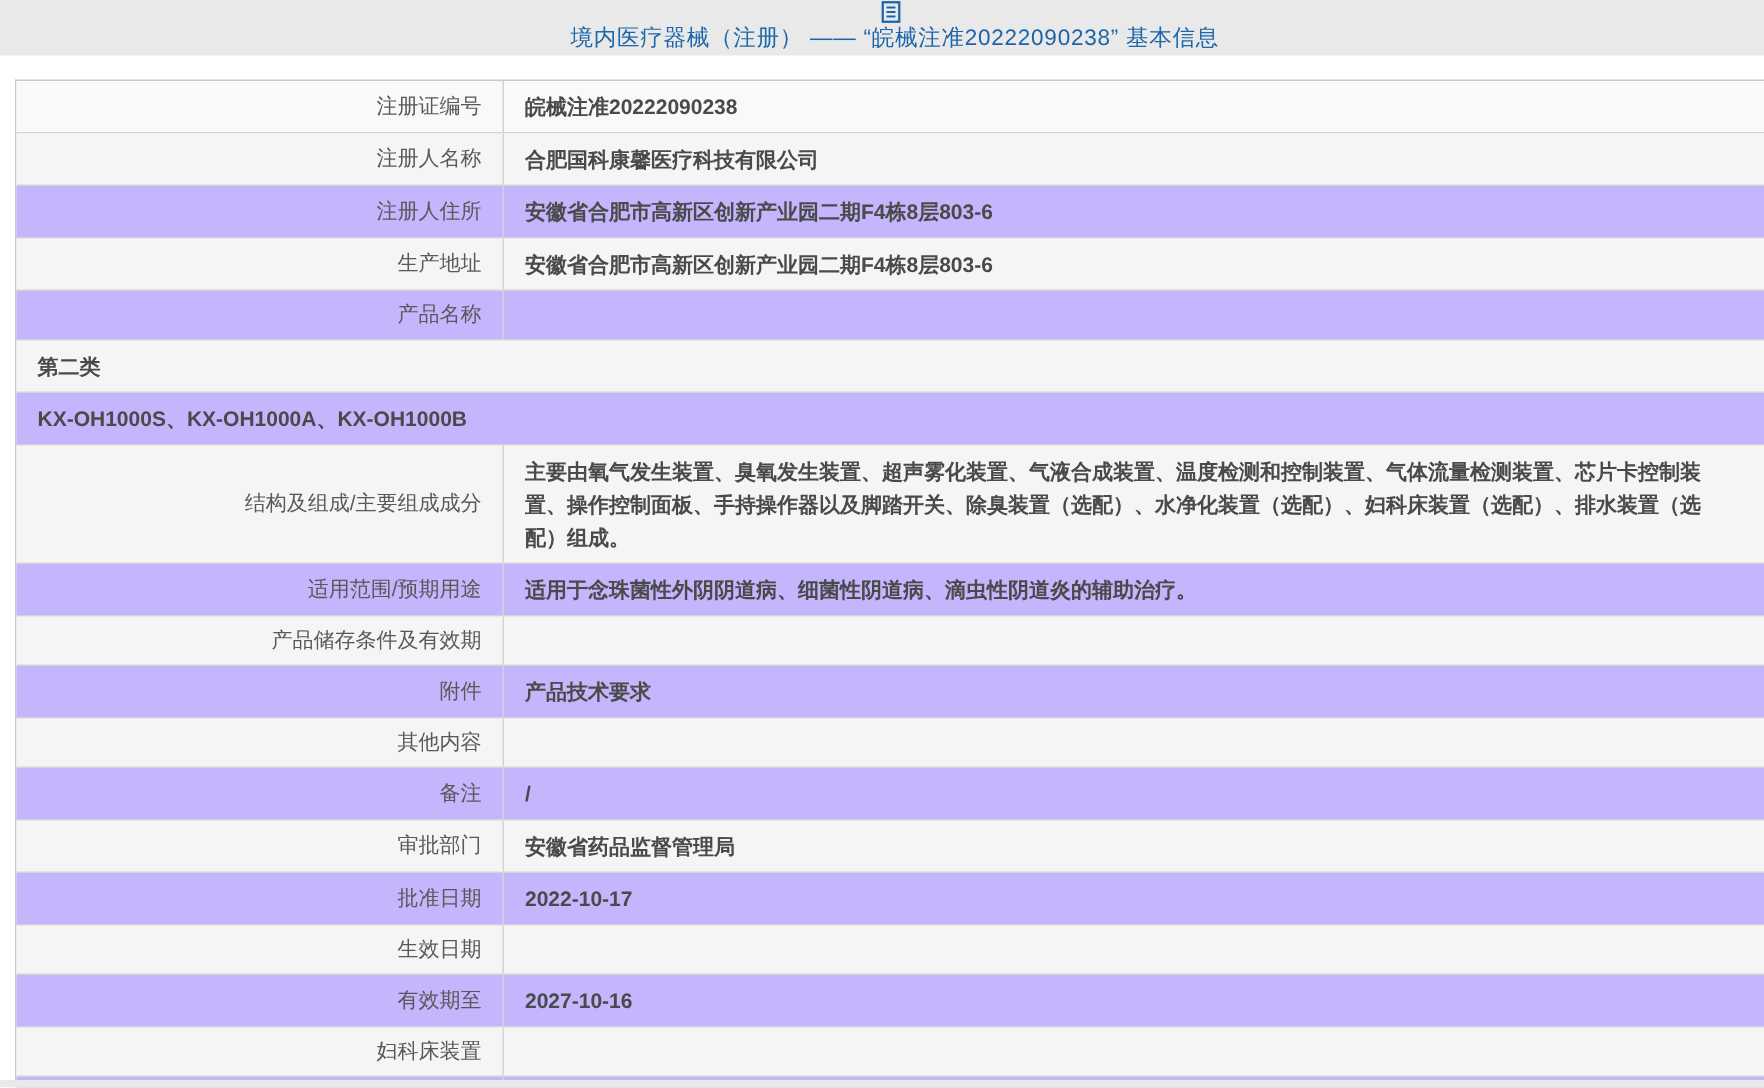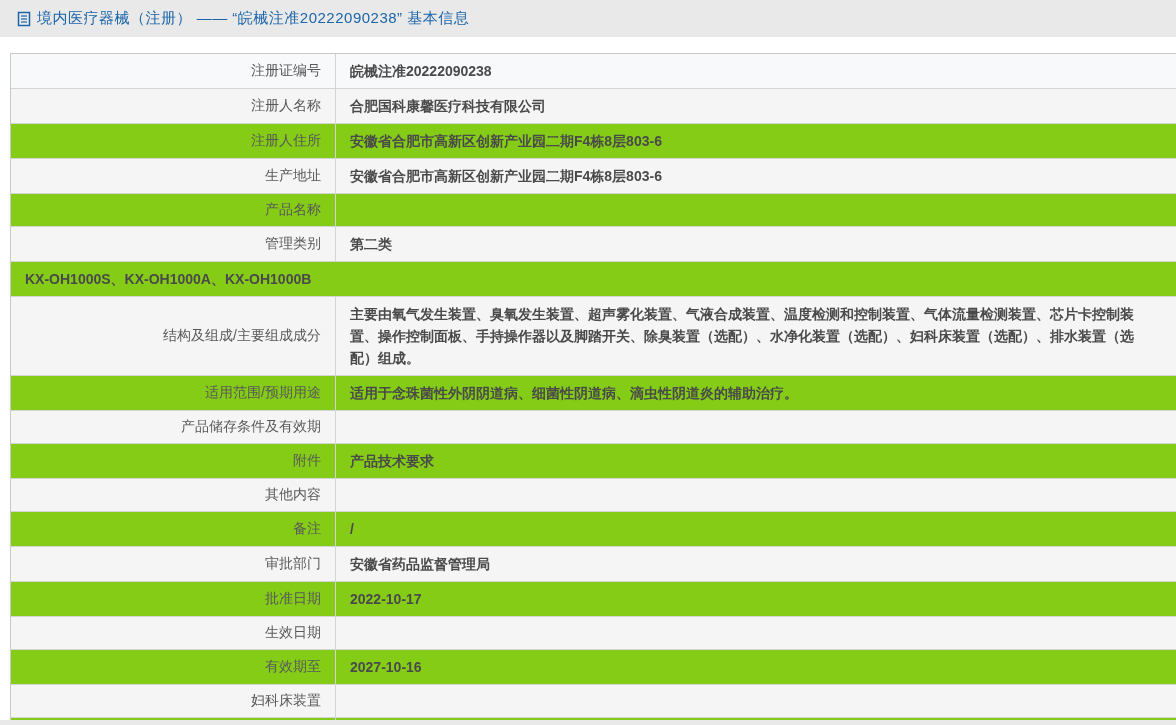--- a/index.html
+++ b/index.html
@@ -19,20 +19,21 @@
     font-family:"Liberation Sans","DejaVu Sans",sans-serif;
     background:#ffffff;
     position:relative;
   }
   .page-header{
     height:37px;
     background:var(--header-bg);
     display:flex;
     align-items:center;
     padding-left:17px;
+    flex-direction:column;
   }
   .doc-icon{
     display:inline-flex;
     margin-right:6px;
     flex:0 0 auto;
   }
   .page-title{
     color:var(--title-blue);
     font-size:15px;
     letter-spacing:0.5px;
@@ -44,21 +45,21 @@
     right:0;
     top:53px;
     border-top:1px solid var(--outer-border);
     border-left:1px solid var(--outer-border);
   }
   .row{
     display:flex;
     align-items:stretch;
     min-height:33px;
     border-bottom:1px solid var(--border);
-    background:#84cc16;
+    background:#c4b5fd;
     font-size:14px;
   }
   .row:nth-child(even){background:var(--stripe);}
   .row:first-child{background:var(--first-row);}
   .label-cell{
     width:325px;
     flex:0 0 325px;
     display:flex;
     align-items:center;
     justify-content:flex-end;
@@ -131,23 +132,20 @@
       <div class="value-cell">
         <span>安徽省合肥市高新区创新产业园二期F4栋8层803-6</span>
       </div>
     </div>
     <div class="row">
       <div class="label-cell">
         <span>产品名称</span>
       </div>
     </div>
     <div class="row">
-      <div class="label-cell">
-        <span>管理类别</span>
-      </div>
       <div class="value-cell">
         <span>第二类</span>
       </div>
     </div>
     <div class="row">
       <div class="value-cell">
         <span>KX-OH1000S、KX-OH1000A、KX-OH1000B</span>
       </div>
     </div>
     <div class="row">

